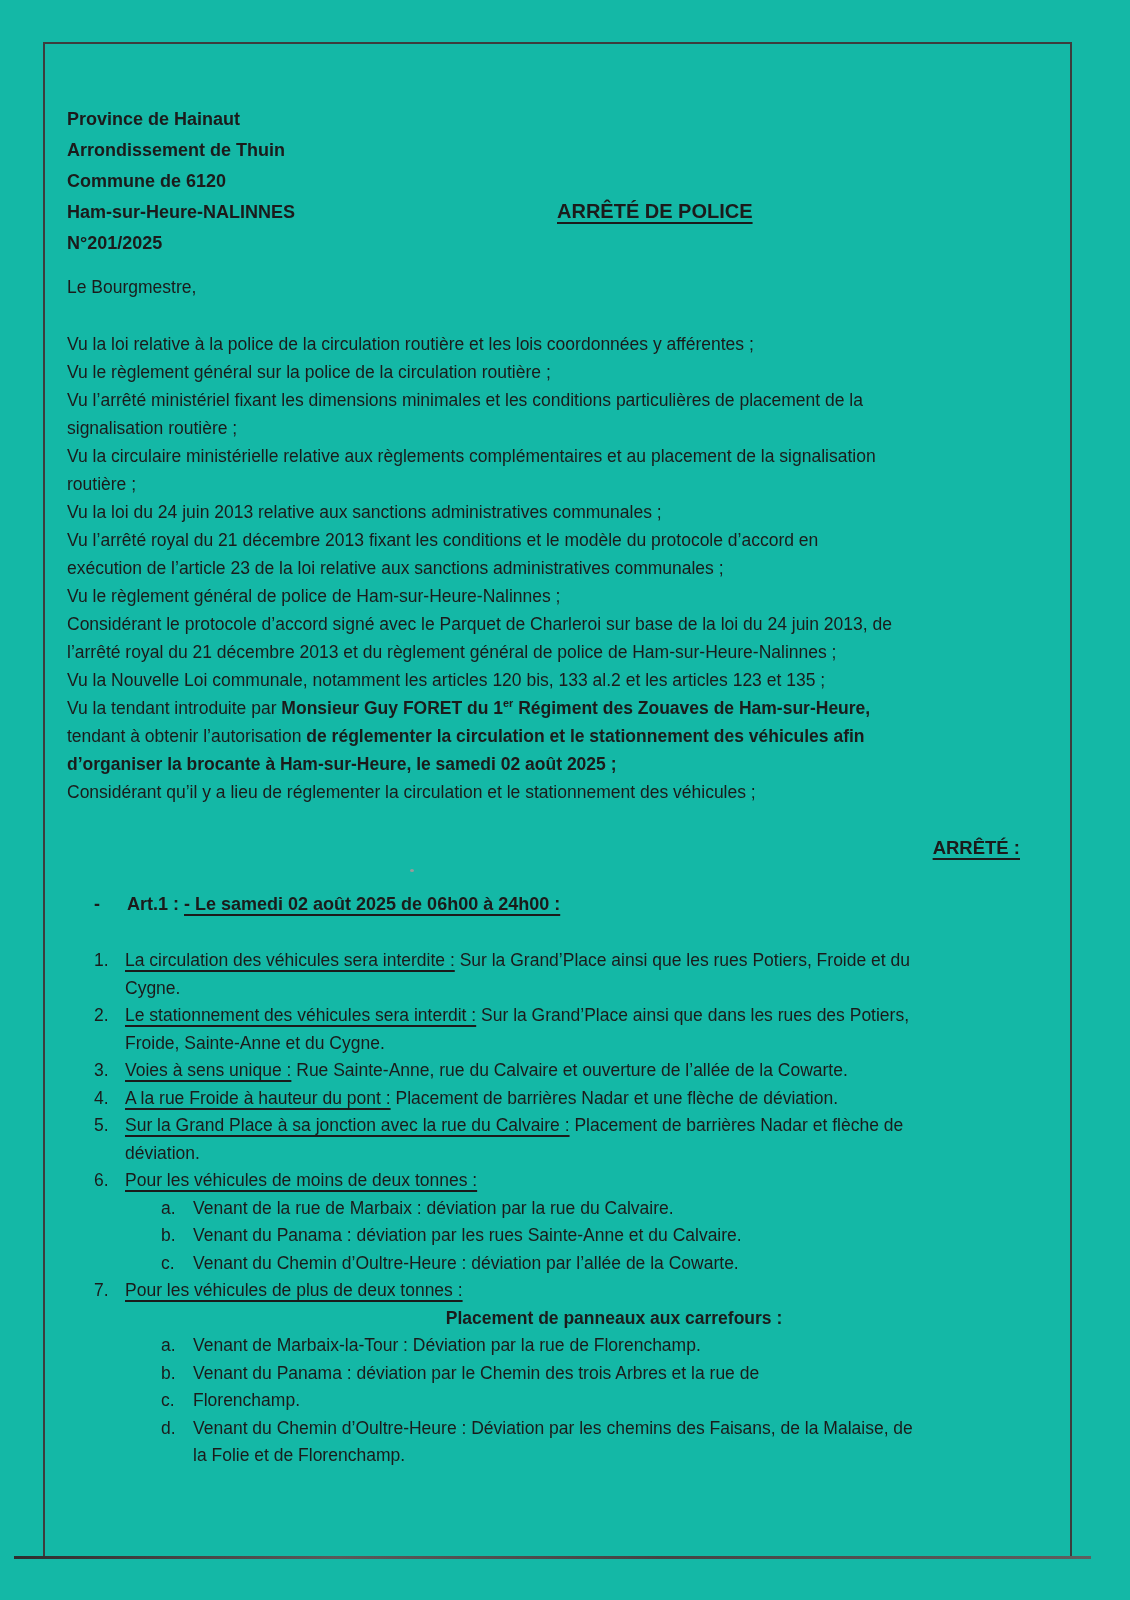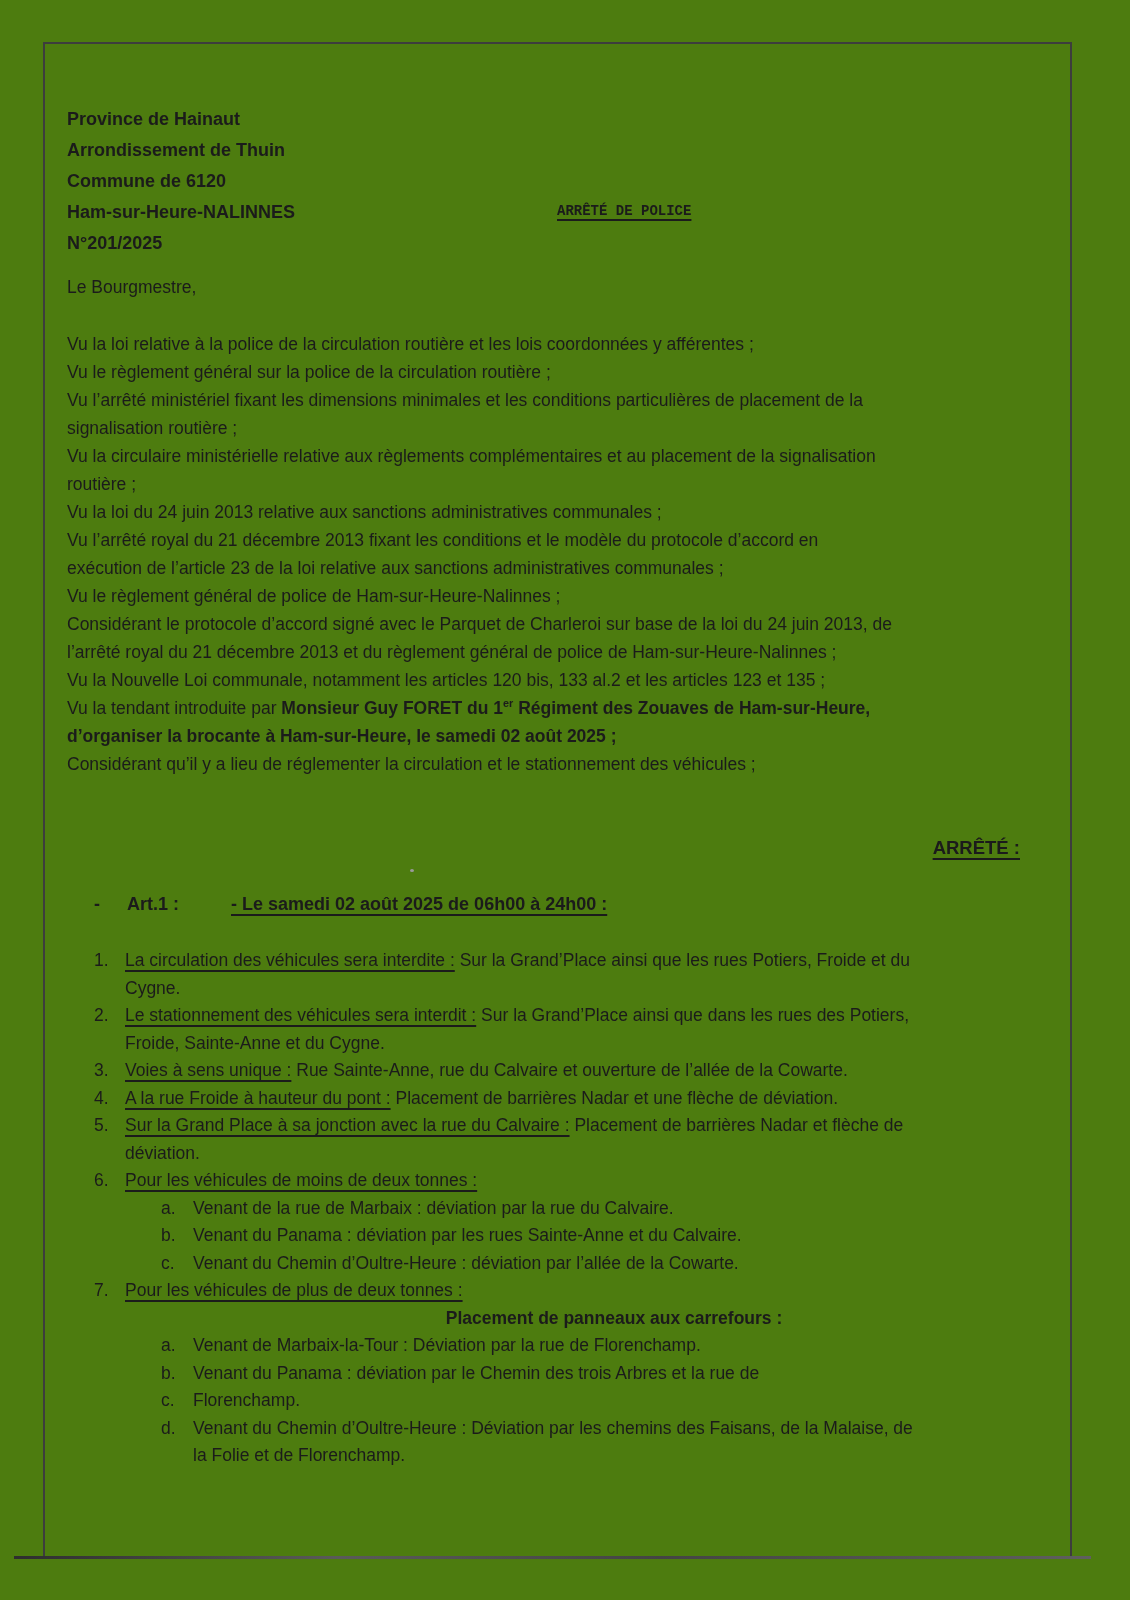--- a/index.html
+++ b/index.html
@@ -5,21 +5,21 @@
 <style>
   html, body {
     margin: 0;
     padding: 0;
     background: #ffffff;
   }
   #page {
     position: relative;
     width: 1130px;
     height: 1600px;
-    background: #4d7c0f;
+    background: #14b8a6;
     font-family: "Liberation Sans", "DejaVu Sans", sans-serif;
     color: #1b1b1b;
     overflow: hidden;
   }
   .border-box {
     position: absolute;
     left: 43px;
     top: 42px;
     width: 1029px;
     height: 1514px;
@@ -47,28 +47,27 @@
     top: 104px;
     font-size: 18px;
     font-weight: bold;
     line-height: 31px;
     white-space: nowrap;
   }
   .doc-title {
     position: absolute;
     left: 557px;
     top: 197px;
-    font-size: 14px;
+    font-size: 20px;
     font-weight: bold;
     line-height: 28px;
     text-decoration: underline;
     text-decoration-thickness: 2px;
     text-underline-offset: 4px;
     white-space: nowrap;
-    font-family: Liberation Mono, monospace;
   }
   .salutation {
     position: absolute;
     left: 67px;
     top: 273px;
     font-size: 17.5px;
     line-height: 28px;
     white-space: nowrap;
   }
   .preamble {
@@ -108,21 +107,20 @@
     line-height: 28px;
     white-space: nowrap;
   }
   .art1 .art1-dash {
     position: absolute;
     left: 27px;
     font-weight: bold;
   }
   .art1 .u {
     text-decoration-thickness: 2px;
-    margin-left: 47px;
   }
   .list {
     position: absolute;
     left: 67px;
     top: 947px;
     width: 1000px;
     font-size: 17.5px;
     line-height: 27.5px;
   }
   .li {
@@ -186,20 +184,21 @@
     <div class="pl">Vu la circulaire ministérielle relative aux règlements complémentaires et au placement de la signalisation</div>
     <div class="pl">routière ;</div>
     <div class="pl">Vu la loi du 24 juin 2013 relative aux sanctions administratives communales ;</div>
     <div class="pl">Vu l’arrêté royal du 21 décembre 2013 fixant les conditions et le modèle du protocole d’accord en</div>
     <div class="pl">exécution de l’article 23 de la loi relative aux sanctions administratives communales ;</div>
     <div class="pl">Vu le règlement général de police de Ham-sur-Heure-Nalinnes ;</div>
     <div class="pl">Considérant le protocole d’accord signé avec le Parquet de Charleroi sur base de la loi du 24 juin 2013, de</div>
     <div class="pl">l’arrêté royal du 21 décembre 2013 et du règlement général de police de Ham-sur-Heure-Nalinnes ;</div>
     <div class="pl">Vu la Nouvelle Loi communale, notamment les articles 120 bis, 133 al.2 et les articles 123 et 135 ;</div>
     <div class="pl"><span>Vu la tendant introduite par </span><span class="b">Monsieur Guy FORET du 1</span><sup>er</sup><span class="b"> Régiment des Zouaves de Ham-sur-Heure,</span></div>
+    <div class="pl"><span>tendant à obtenir l’autorisation </span><span class="b">de réglementer la circulation et le stationnement des véhicules afin</span></div>
     <div class="pl b">d’organiser la brocante à Ham-sur-Heure, le samedi 02 août 2025 ;</div>
     <div class="pl">Considérant qu’il y a lieu de réglementer la circulation et le stationnement des véhicules ;</div>
   </div>
 
   <div class="decree-heading"><span class="b u">ARRÊTÉ :</span></div>
 
   <div class="art1">
     <span class="art1-dash">-</span><span class="b">Art.1 : </span><span class="b u">- Le samedi 02 août 2025 de 06h00 à 24h00 :</span>
   </div>
 

